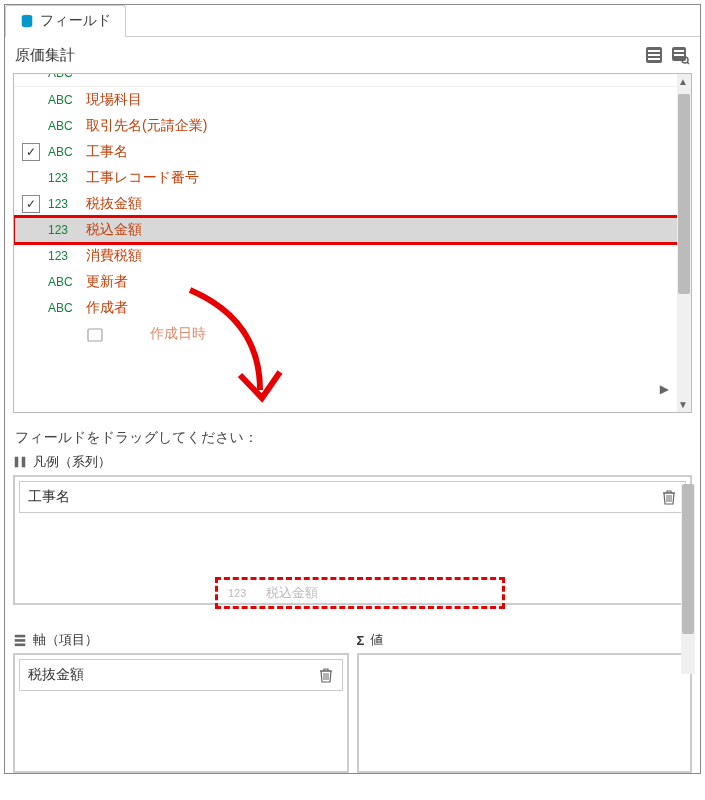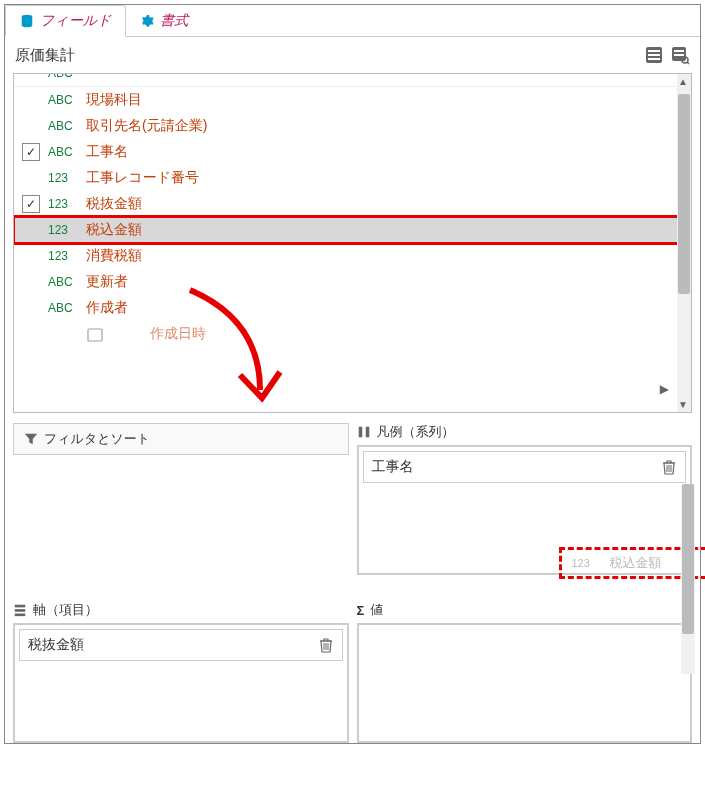--- a/index.html
+++ b/index.html
@@ -1,19 +1,19 @@
 <!DOCTYPE html>
 <html><head>
 <meta charset="utf-8">
 <style>
 * { box-sizing: border-box; margin: 0; padding: 0; }
 body { font-family: "Meiryo", "Hiragino Kaku Gothic Pro", sans-serif; font-size: 14px; color: #333; background: #fff; width: 705px; }
 .frame { border: 1px solid #888; margin: 4px; }
 .tabs { display: flex; border-bottom: 1px solid #ccc; }
-.tab { padding: 6px 14px; display: flex; align-items: center; gap: 6px; color: #be185d; cursor: pointer; font-style: italic; }
+.tab { padding: 6px 14px; display: flex; align-items: center; gap: 6px; color: #404040; cursor: pointer; }
 .tab.active { border: 1px solid #ccc; border-bottom: 1px solid #fff; margin-bottom: -1px; border-top-left-radius: 3px; border-top-right-radius: 3px; }
 .tab-icon { width: 14px; height: 14px; fill: #0099cc; }
 .header-row { display: flex; align-items: center; justify-content: space-between; padding: 8px 10px; }
 .title { font-size: 15px; color: #333; font-family: Liberation Mono, monospace; }
 .header-icons { display: flex; gap: 6px; }
 .hicon { width: 20px; height: 20px; fill: #666; }
 .field-list { border: 1px solid #bbb; margin: 0 8px 10px 8px; height: 340px; overflow: hidden; position: relative; }
 .field-scroll { height: 100%; overflow: hidden; }
 .field-item { display: flex; align-items: center; padding: 4px 8px; gap: 8px; position: relative; }
 .check-slot { width: 18px; height: 18px; border: 1px solid #888; background: #fff; display: flex; align-items: center; justify-content: center; font-size: 12px; color: #333; }
@@ -51,26 +51,20 @@
 <div class="frame">
   <div class="tabs">
     <div class="tab active">
       <svg class="tab-icon" viewBox="0 0 16 16">
           <ellipse cx="8" cy="3" rx="6" ry="2.2"></ellipse>
           <path d="M2 3v5c0 1.2 2.7 2.2 6 2.2s6-1 6-2.2V3"></path>
           <path d="M2 8v5c0 1.2 2.7 2.2 6 2.2s6-1 6-2.2V8"></path>
         </svg>
       <span>フィールド</span>
     </div>
-    <div class="tab">
-      <svg class="tab-icon" viewBox="0 0 16 16">
-          <path d="M8 5a3 3 0 100 6 3 3 0 000-6zm6.4 3c0-.5-.1-.9-.2-1.3l1.4-1.1-1.2-2-1.7.6c-.6-.5-1.3-.9-2.1-1.1L10.3 1H7.7l-.3 1.8c-.8.2-1.5.6-2.1 1.1l-1.7-.6-1.2 2 1.4 1.1c-.1.4-.2.8-.2 1.3s.1.9.2 1.3L2.4 10.4l1.2 2 1.7-.6c.6.5 1.3.9 2.1 1.1l.3 1.8h2.6l.3-1.8c.8-.2 1.5-.6 2.1-1.1l1.7.6 1.2-2-1.4-1.1c.1-.4.2-.8.2-1.3z"></path>
-        </svg>
-      <span>書式</span>
-    </div>
   </div>
 
   <div class="header-row">
     <div class="title">原価集計</div>
     <div class="header-icons">
       <svg class="hicon" viewBox="0 0 20 20">
           <rect x="2" y="2" width="16" height="16" rx="2"></rect>
           <rect x="4" y="5" width="12" height="2" fill="#fff"></rect>
           <rect x="4" y="9" width="12" height="2" fill="#fff"></rect>
           <rect x="4" y="13" width="12" height="2" fill="#fff"></rect>
@@ -146,30 +140,23 @@
       </div>
     </div>
     <span class="caron">▶</span>
     <div class="scrollbar">
       <span class="arrow" style="top:2px;">▲</span>
       <div class="thumb"></div>
       <span class="arrow" style="bottom:2px;">▼</span>
     </div>
   </div>
 
+  <div class="instruct">フィールドをドラッグしてください：</div>
 
   <div class="drop-areas">
-    <div class="col">
-      <div class="zone-label filtersort">
-        <svg class="zicon" viewBox="0 0 16 16">
-            <path d="M1 2h14l-5 6v6l-4-2V8z" fill="#666"></path>
-          </svg>
-        <span>フィルタとソート</span>
-      </div>
-    </div>
     <div class="col">
       <div class="zone-label">
         <svg class="zicon" viewBox="0 0 16 16">
             <rect x="2" y="2" width="4" height="12"></rect>
             <rect x="10" y="2" width="4" height="12"></rect>
           </svg>
         <span>凡例（系列）</span>
       </div>
       <div class="drop-zone tall">
         <div class="chip">

